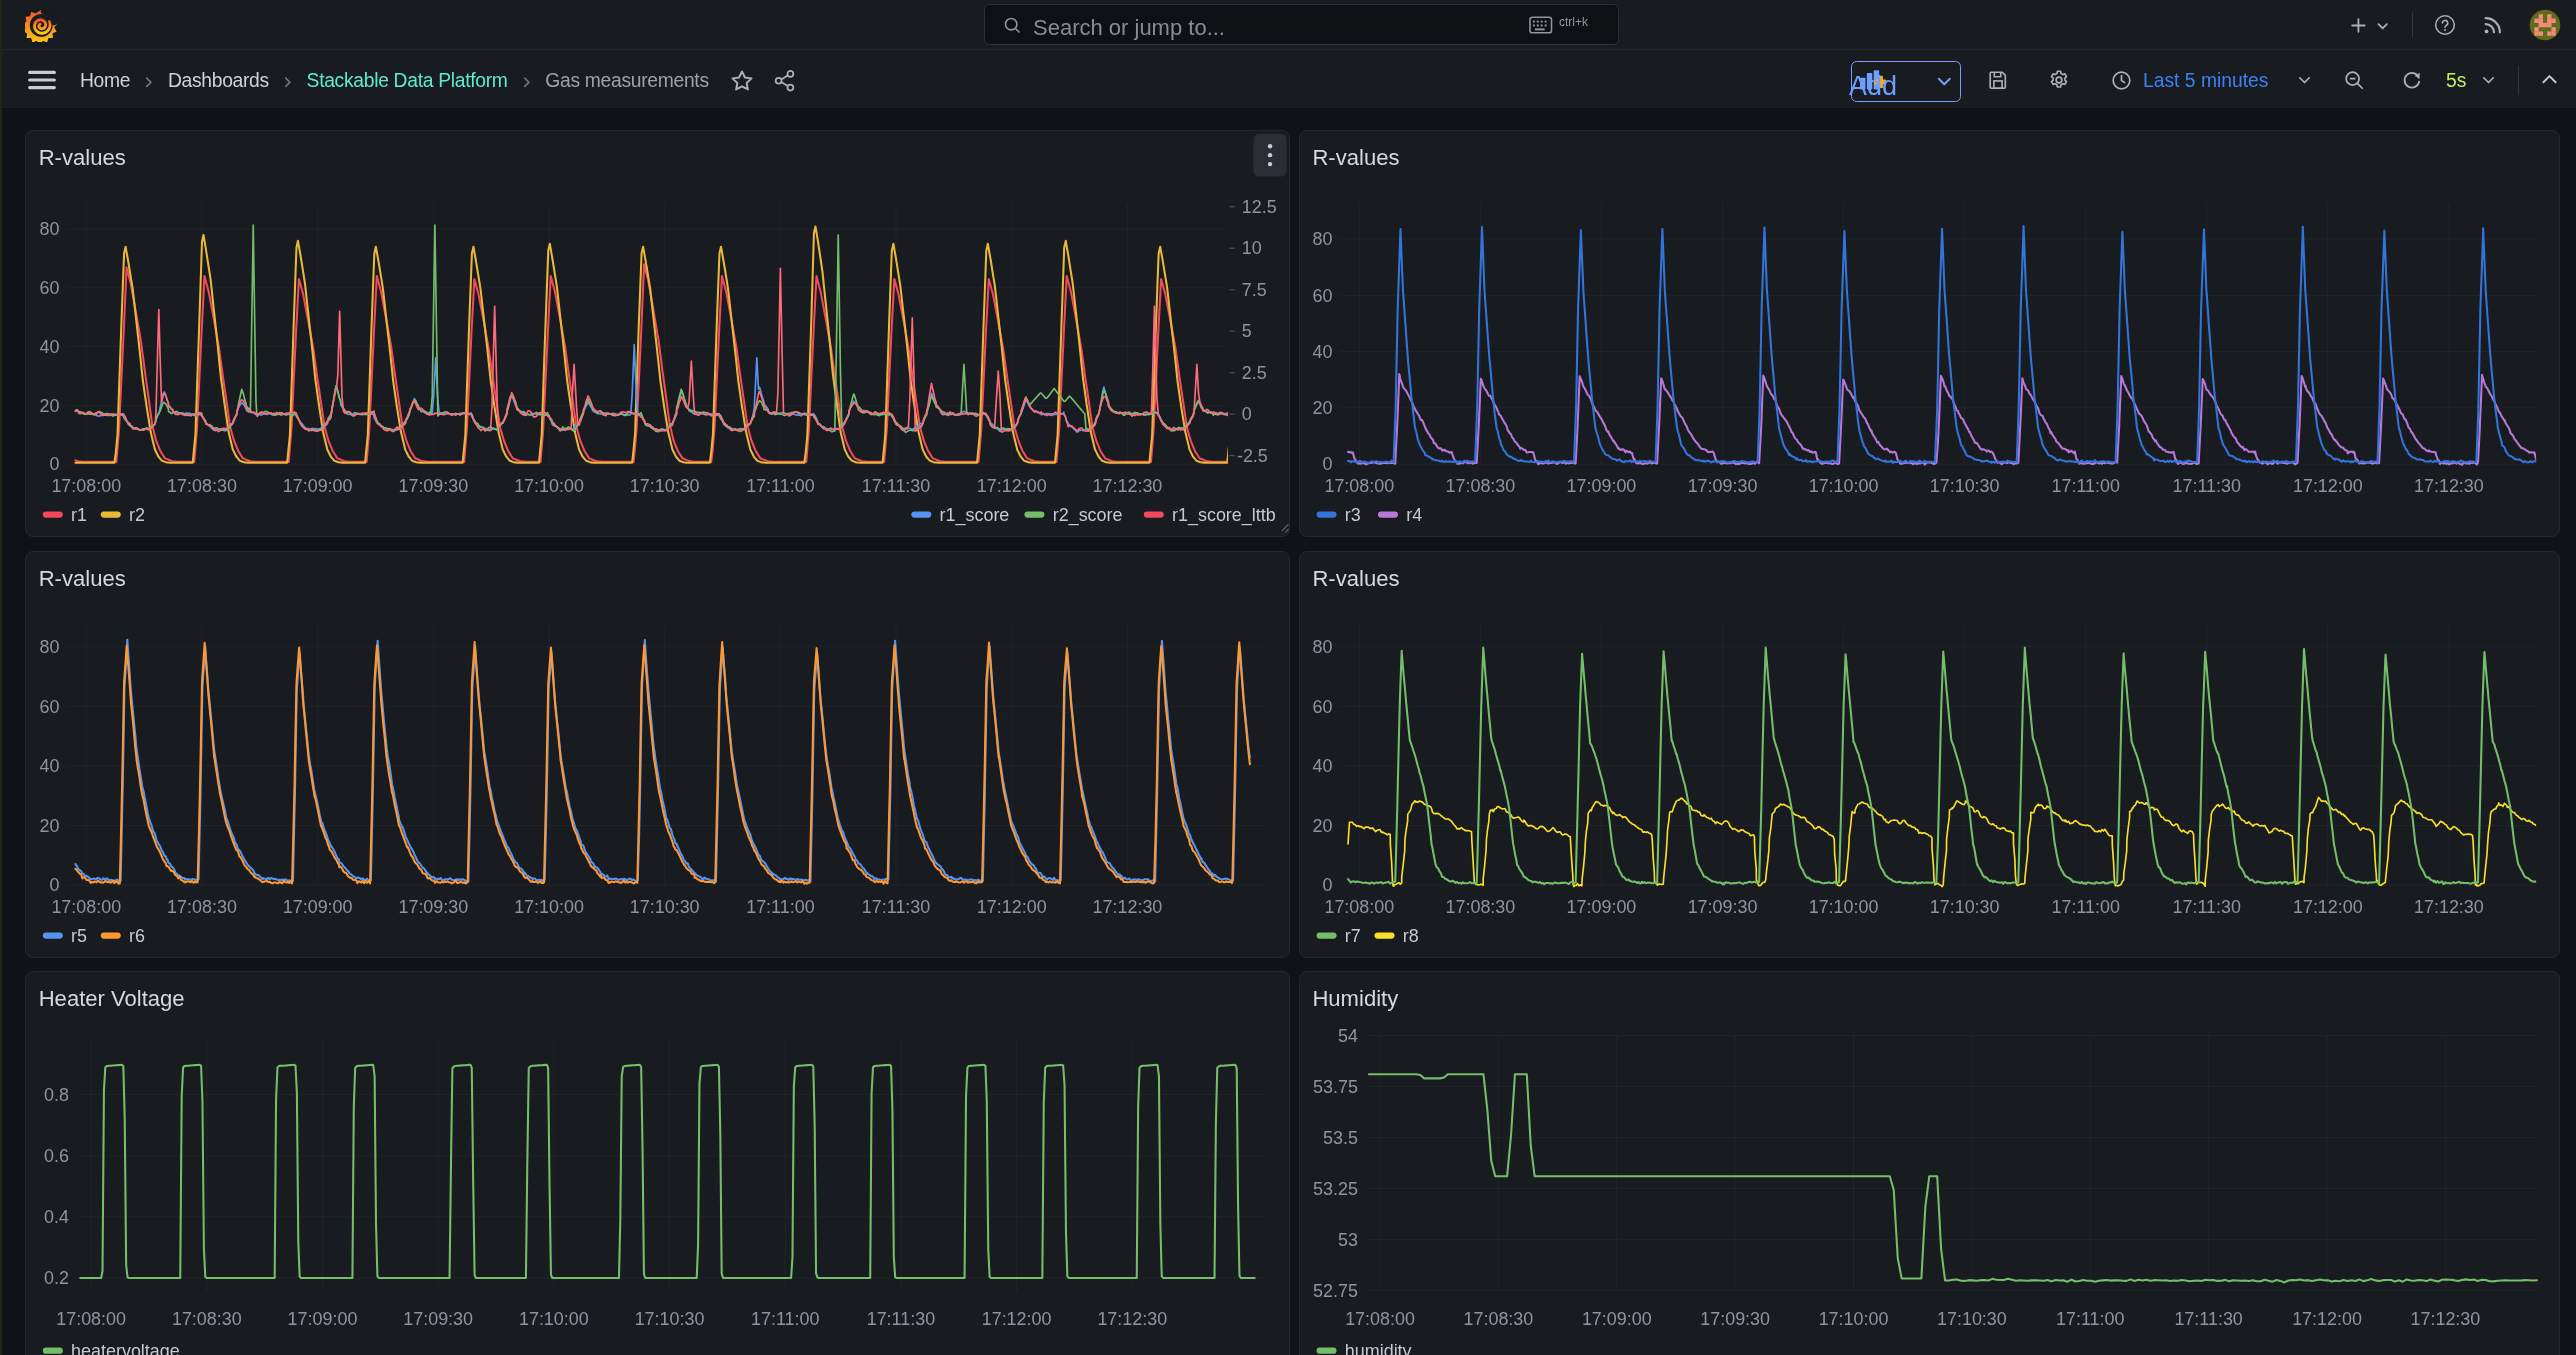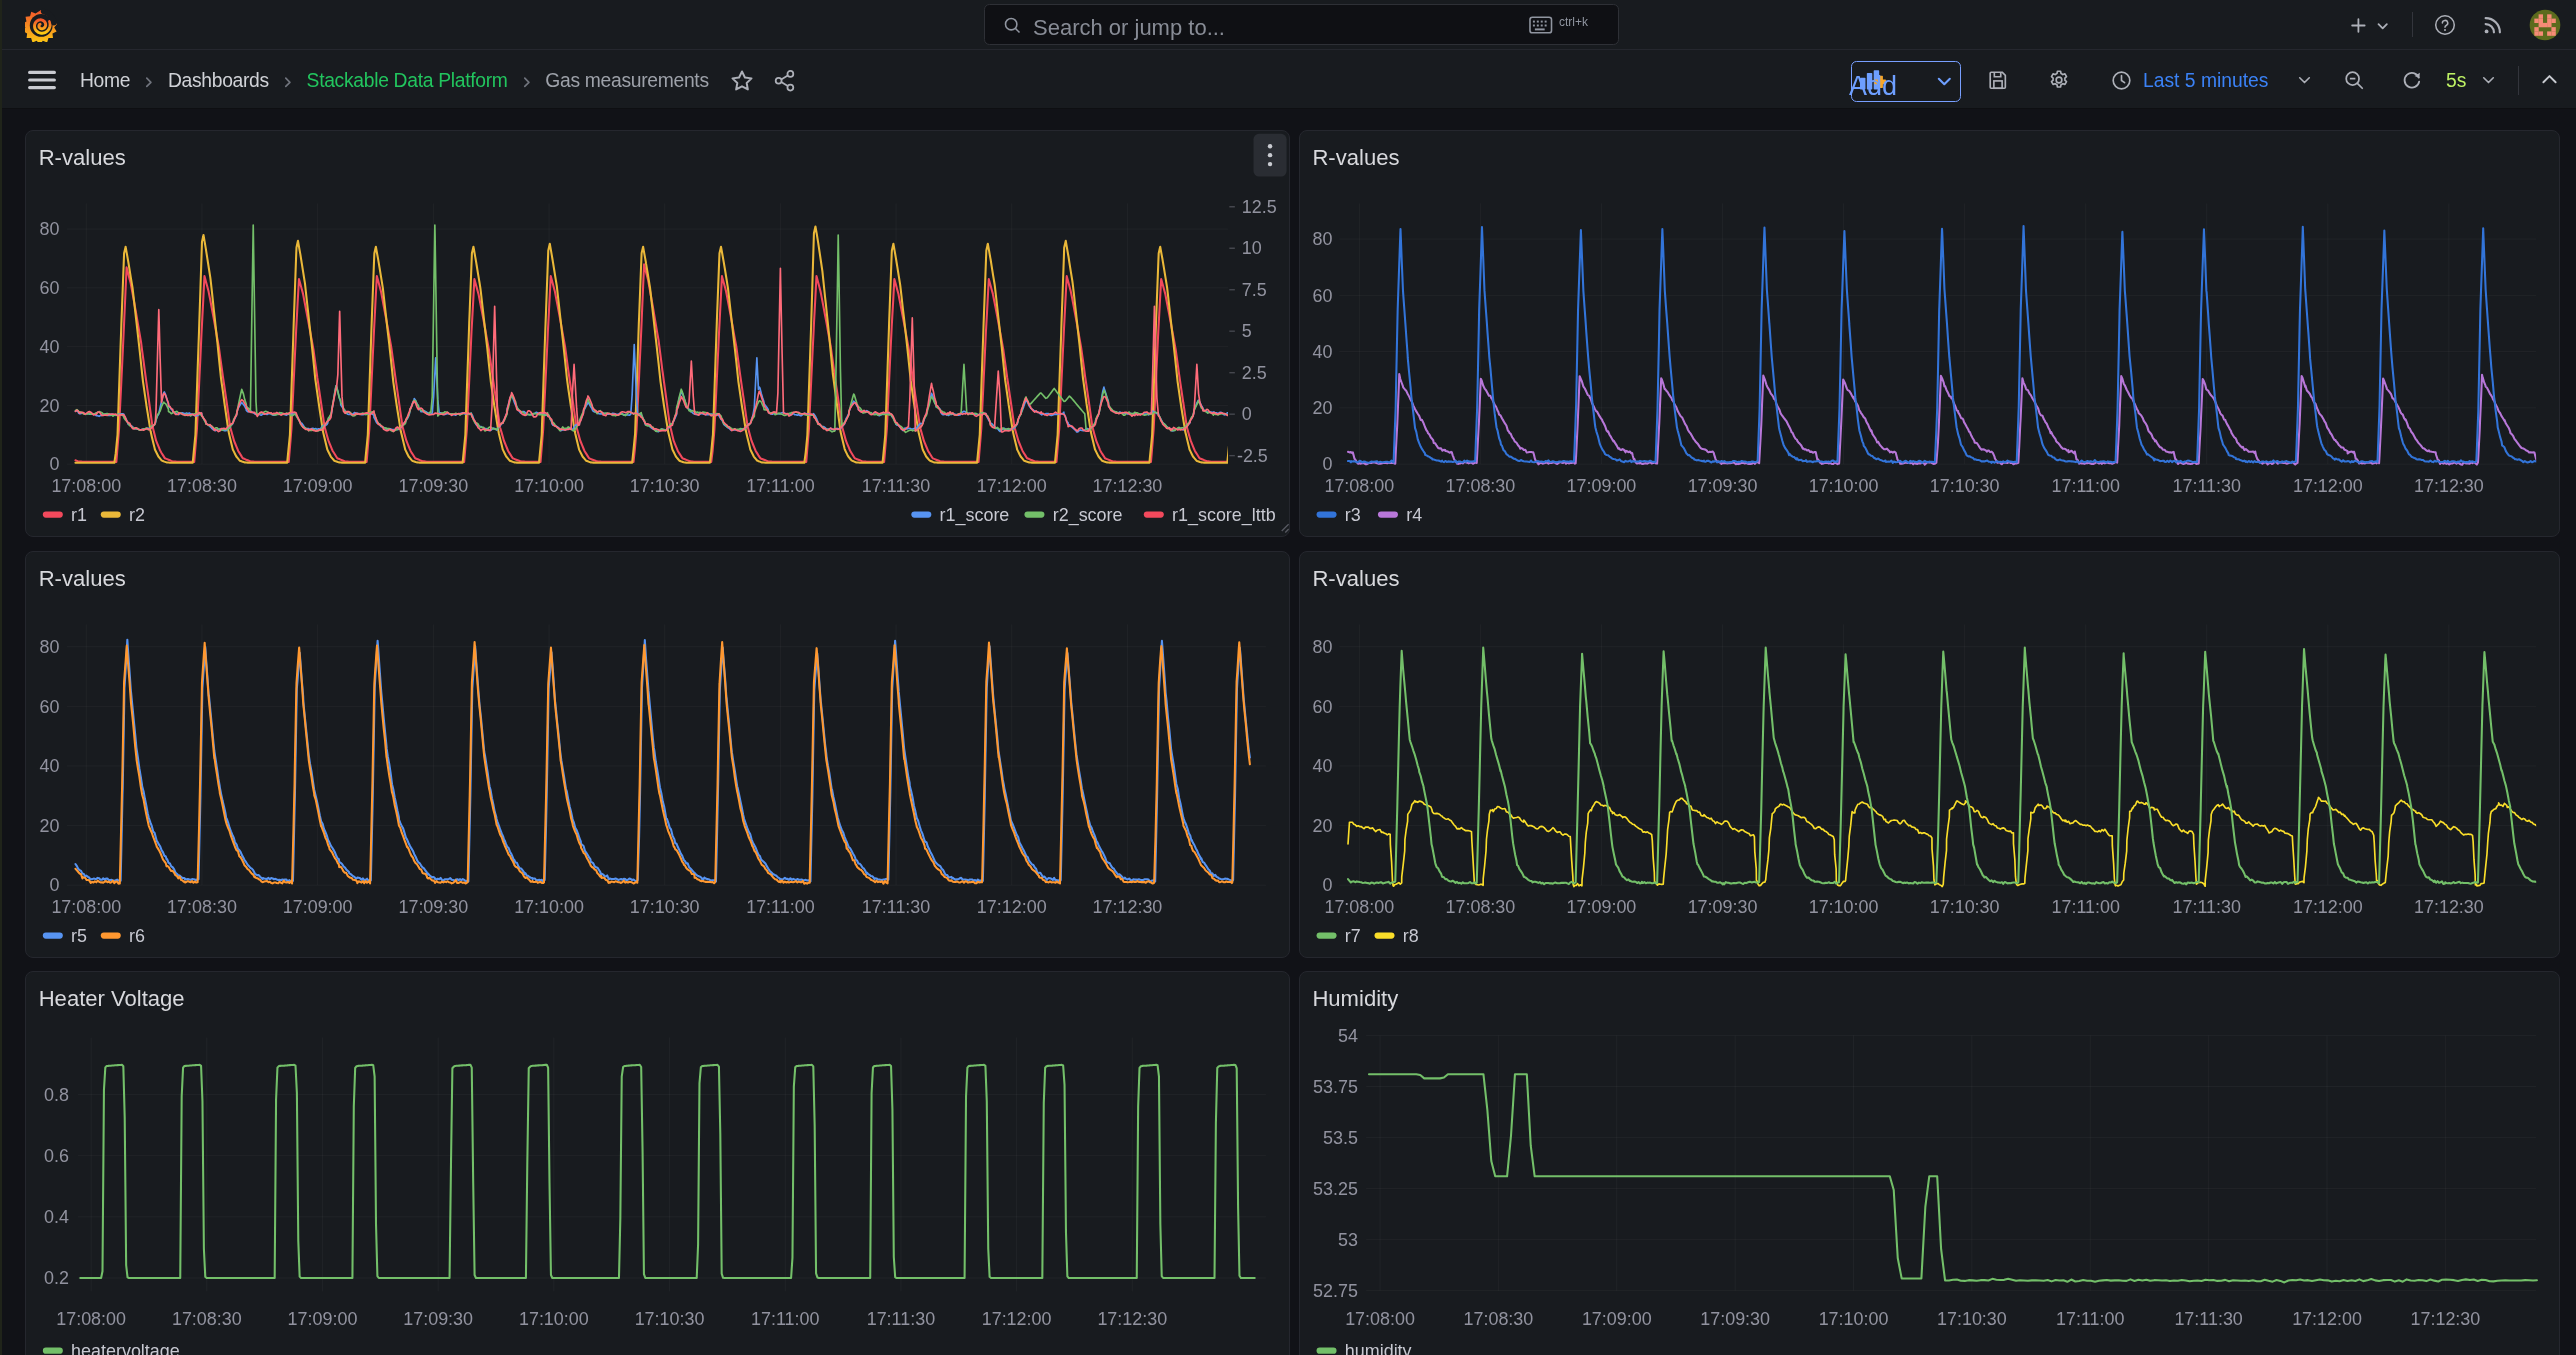--- a/index.html
+++ b/index.html
@@ -90,21 +90,21 @@
   </svg>
 <div style="position:absolute;left:80px;top:68px;display:flex;align-items:center;column-gap:14px;font-size:19.3px;letter-spacing:-0.3px">
     <span style="color:#d0d2d7">Home</span>
     <svg width="9.7" height="16.6" viewBox="0 0 14 24" style="margin-top:3.4px">
       <path d="M4 6 l6 6 -6 6" stroke="#70747d" stroke-width="2.4" fill="none" stroke-linecap="round" stroke-linejoin="round"></path>
     </svg>
     <span style="color:#d0d2d7">Dashboards</span>
     <svg width="9.7" height="16.6" viewBox="0 0 14 24" style="margin-top:3.4px">
       <path d="M4 6 l6 6 -6 6" stroke="#70747d" stroke-width="2.4" fill="none" stroke-linecap="round" stroke-linejoin="round"></path>
     </svg>
-    <span style="color:#22c55e">Stackable Data Platform</span>
+    <span style="color:#5eead4">Stackable Data Platform</span>
     <svg width="9.7" height="16.6" viewBox="0 0 14 24" style="margin-top:3.4px">
       <path d="M4 6 l6 6 -6 6" stroke="#70747d" stroke-width="2.4" fill="none" stroke-linecap="round" stroke-linejoin="round"></path>
     </svg>
     <span style="color:#9da1a9">Gas measurements</span>
     <svg width="28" height="26" viewBox="0 0 24 24" style="margin-left:5.5px">
       <path d="M12 3.2 l2.7 5.6 6.1.8 -4.5 4.2 1.1 6 -5.4-2.9 -5.4 2.9 1.1-6 -4.5-4.2 6.1-.8z" fill="none" stroke="#adb0b8" stroke-width="1.8" stroke-linejoin="round"></path>
     </svg>
     <svg width="25" height="23.5" viewBox="0 0 24 24" style="margin-left:1.4px">
       <circle cx="18" cy="5" r="3" fill="none" stroke="#adb0b8" stroke-width="1.8"></circle>
       <circle cx="6" cy="12" r="3" fill="none" stroke="#adb0b8" stroke-width="1.8"></circle>

